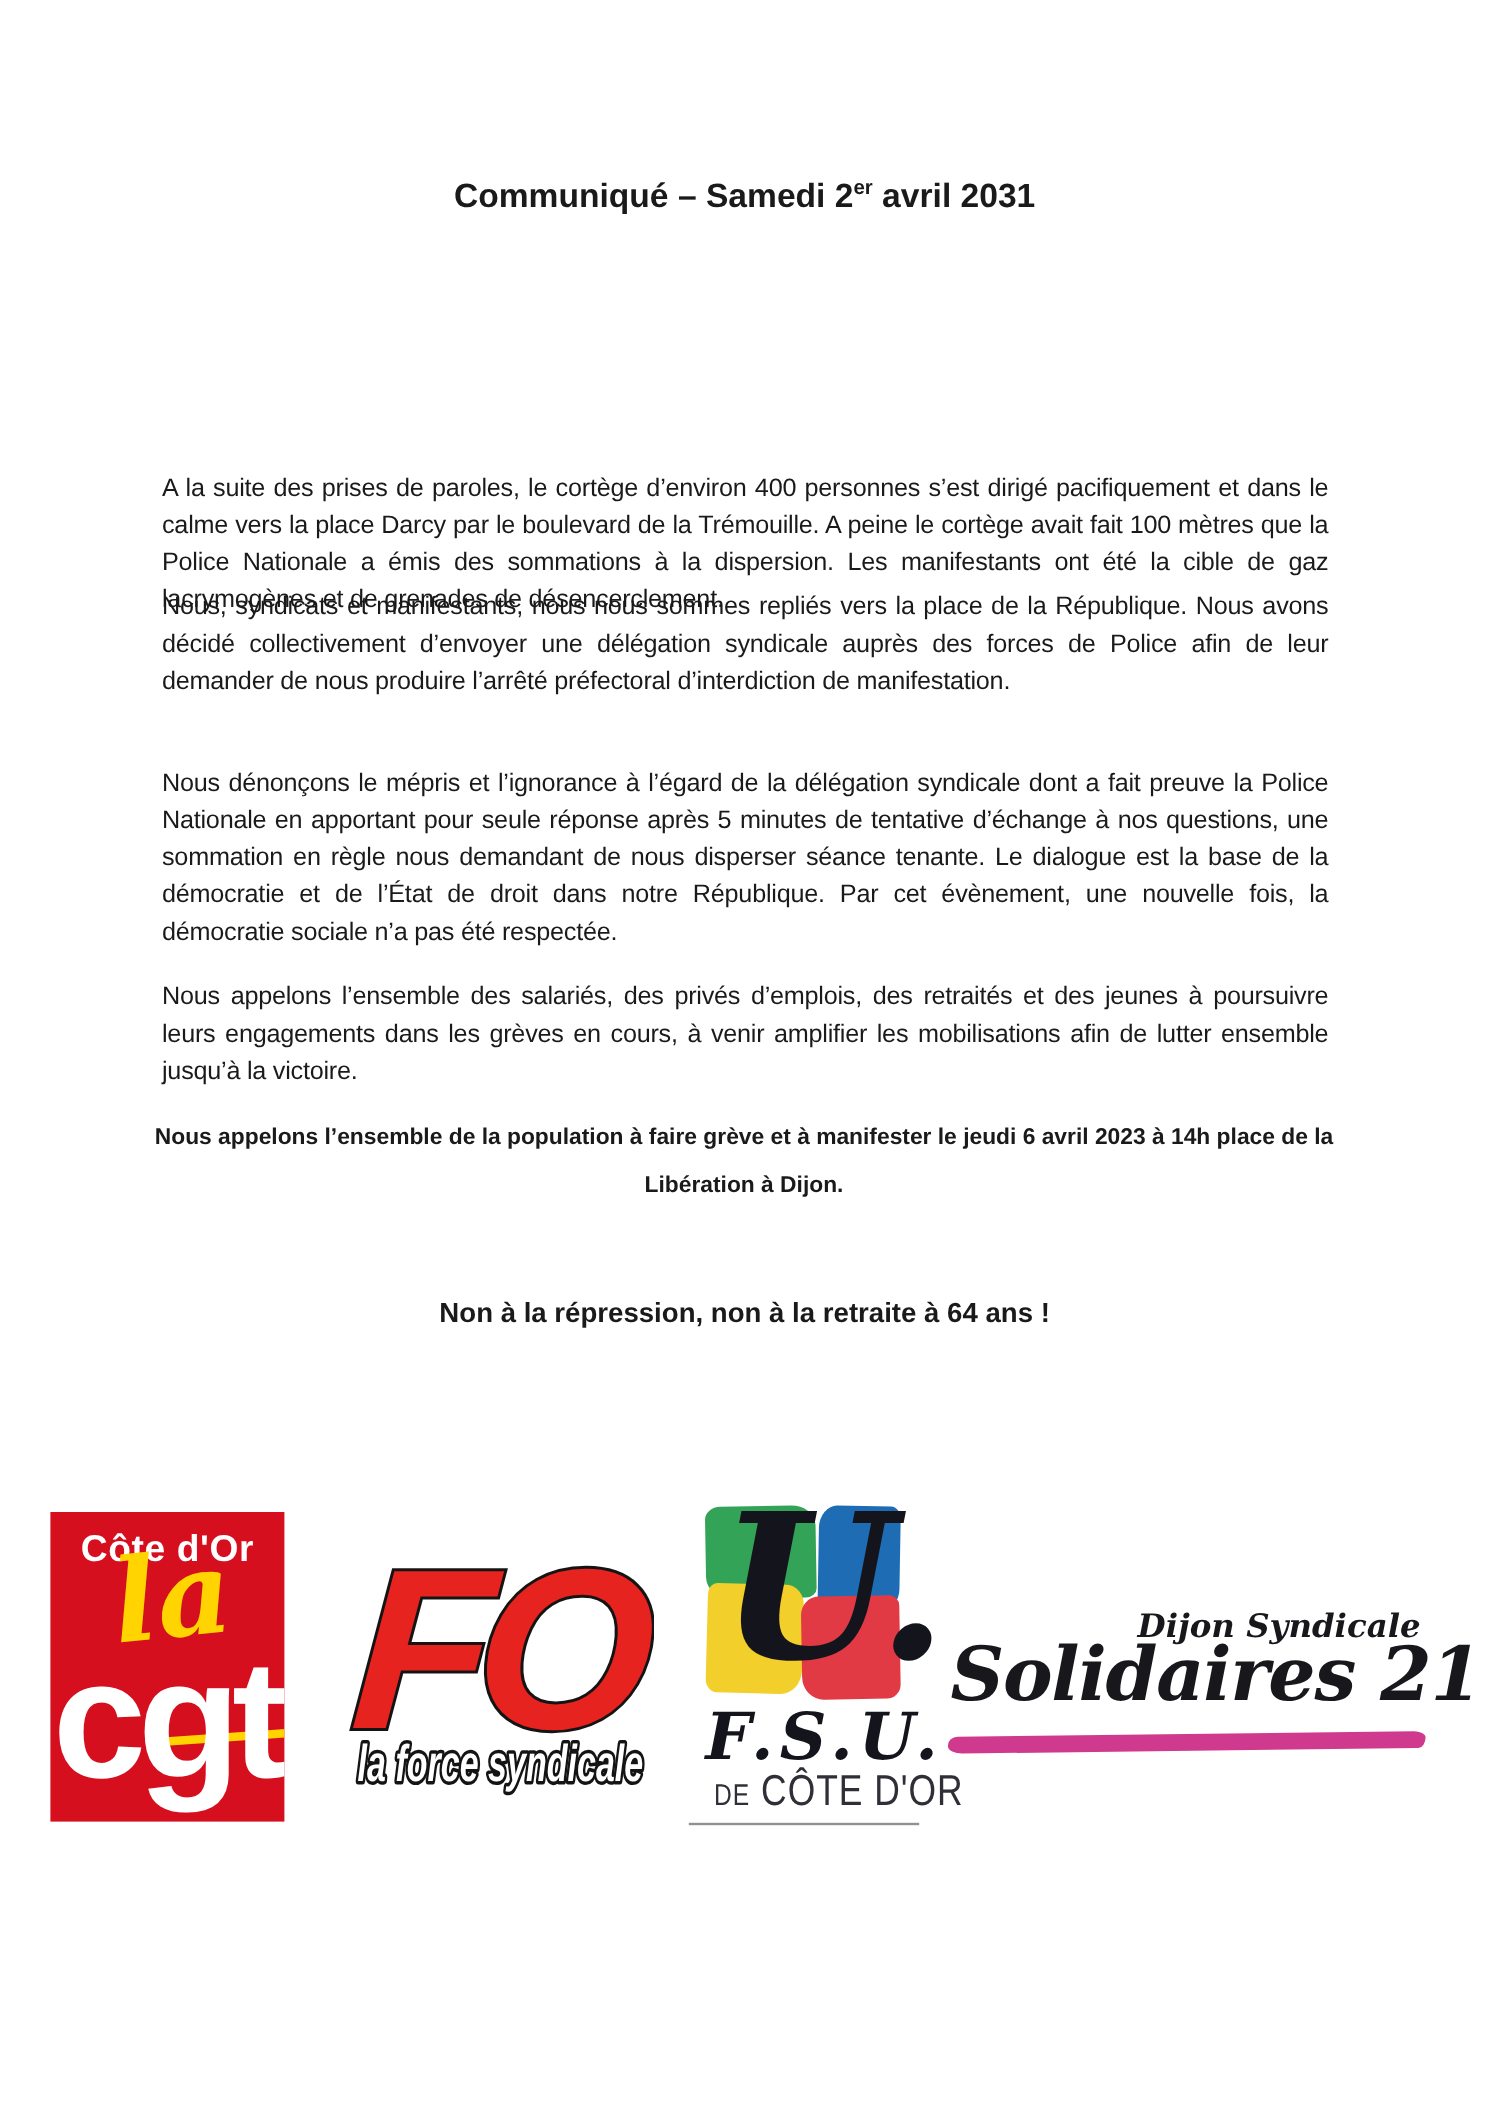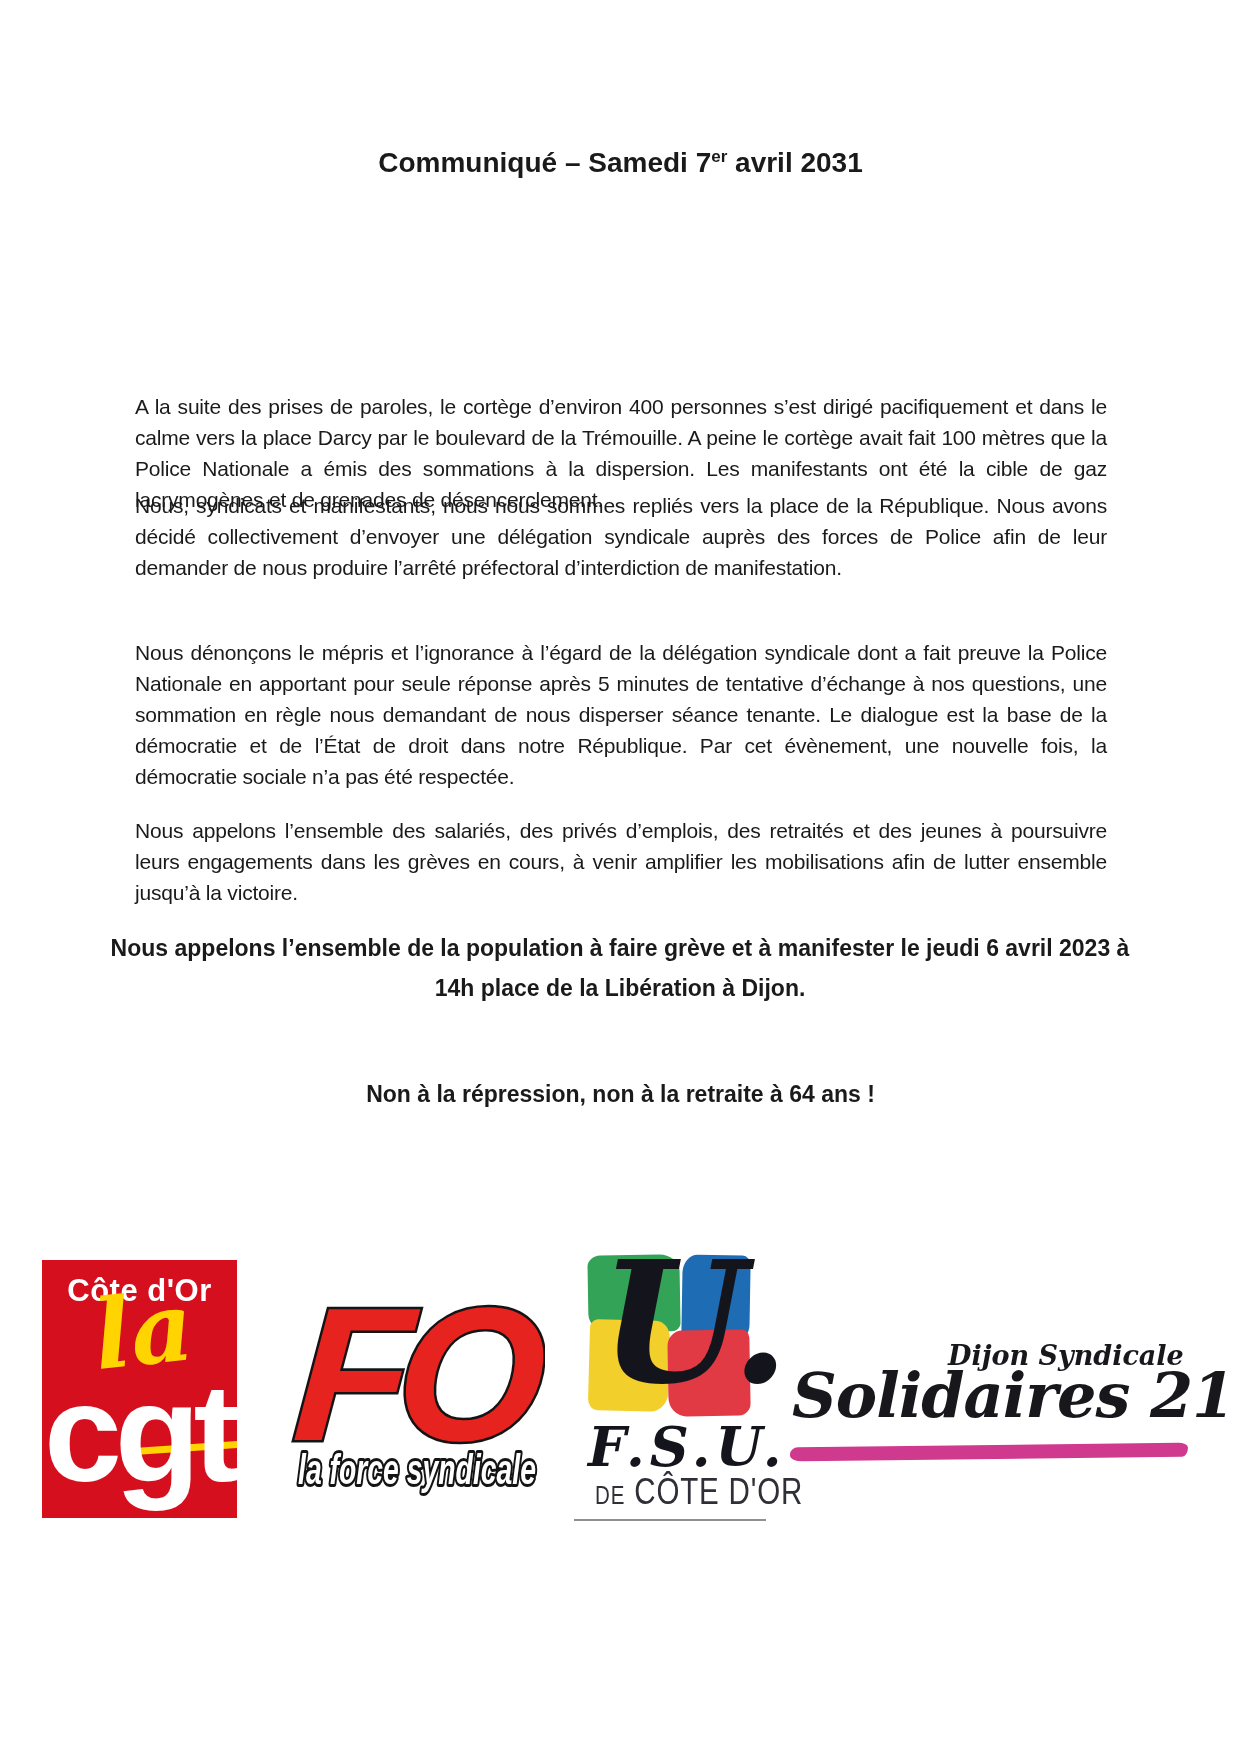--- a/index.html
+++ b/index.html
@@ -43,21 +43,21 @@
   .p3 { top: 490px; }
   .p4 { top: 637px; }
   .p5 { top: 815px; }
 
   .cta {
     position: absolute;
     top: 928px; left: 110px;
     width: 1020px;
     margin: 0;
     text-align: center;
-    font-size: 23px;
+    font-size: 19px;
     font-weight: bold;
     line-height: 40px;
   }
   .slogan {
     position: absolute;
     top: 1078px; left: 0;
     width: 100%;
     margin: 0;
     text-align: center;
     font-size: 23px;
@@ -229,21 +229,21 @@
     background: #cf3a8e;
     border-radius: 8px 10px 6px 12px / 7px 5px 9px 6px;
     transform: rotate(-0.7deg);
   }
 </style>
 </head>
 <body>
 
 <div class="page">
 
-  <h1 class="title"><span>Communiqué – Samedi 7</span><sup>er</sup><span> avril 2031</span></h1>
+  <h1 class="title"><span>Communiqué – Samedi 2</span><sup>er</sup><span> avril 2031</span></h1>
 
 
   <p class="para p2">A la suite des prises de paroles, le cortège d’environ 400 personnes s’est dirigé pacifiquement et dans le calme vers la place Darcy par le boulevard de la Trémouille. A peine le cortège avait fait 100 mètres que la Police Nationale a émis des sommations à la dispersion. Les manifestants ont été la cible de gaz lacrymogènes et de grenades de désencerclement.</p>
 
   <p class="para p3">Nous, syndicats et manifestants, nous nous sommes repliés vers la place de la République. Nous avons décidé collectivement d’envoyer une délégation syndicale auprès des forces de Police afin de leur demander de nous produire l’arrêté préfectoral d’interdiction de manifestation.</p>
 
   <p class="para p4">Nous dénonçons le mépris et l’ignorance à l’égard de la délégation syndicale dont a fait preuve la Police Nationale en apportant pour seule réponse après 5 minutes de tentative d’échange à nos questions, une sommation en règle nous demandant de nous disperser séance tenante. Le dialogue est la base de la démocratie et de l’État de droit dans notre République. Par cet évènement, une nouvelle fois, la démocratie sociale n’a pas été respectée.</p>
 
   <p class="para p5">Nous appelons l’ensemble des salariés, des privés d’emplois, des retraités et des jeunes à poursuivre leurs engagements dans les grèves en cours, à venir amplifier les mobilisations afin de lutter ensemble jusqu’à la victoire.</p>
 

